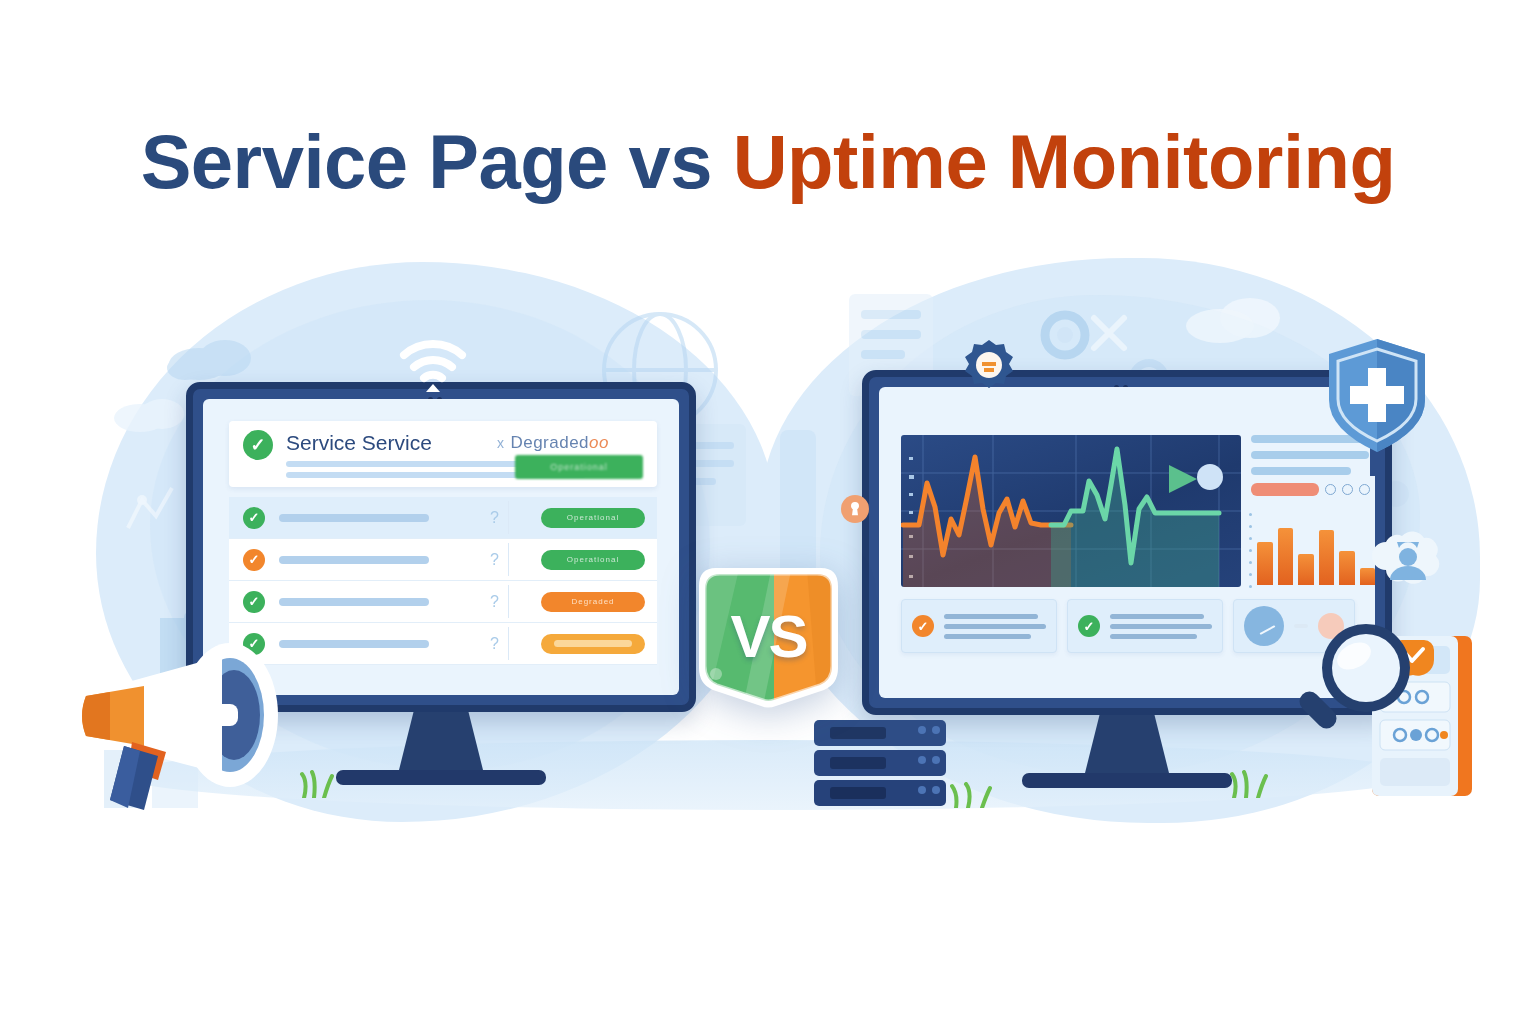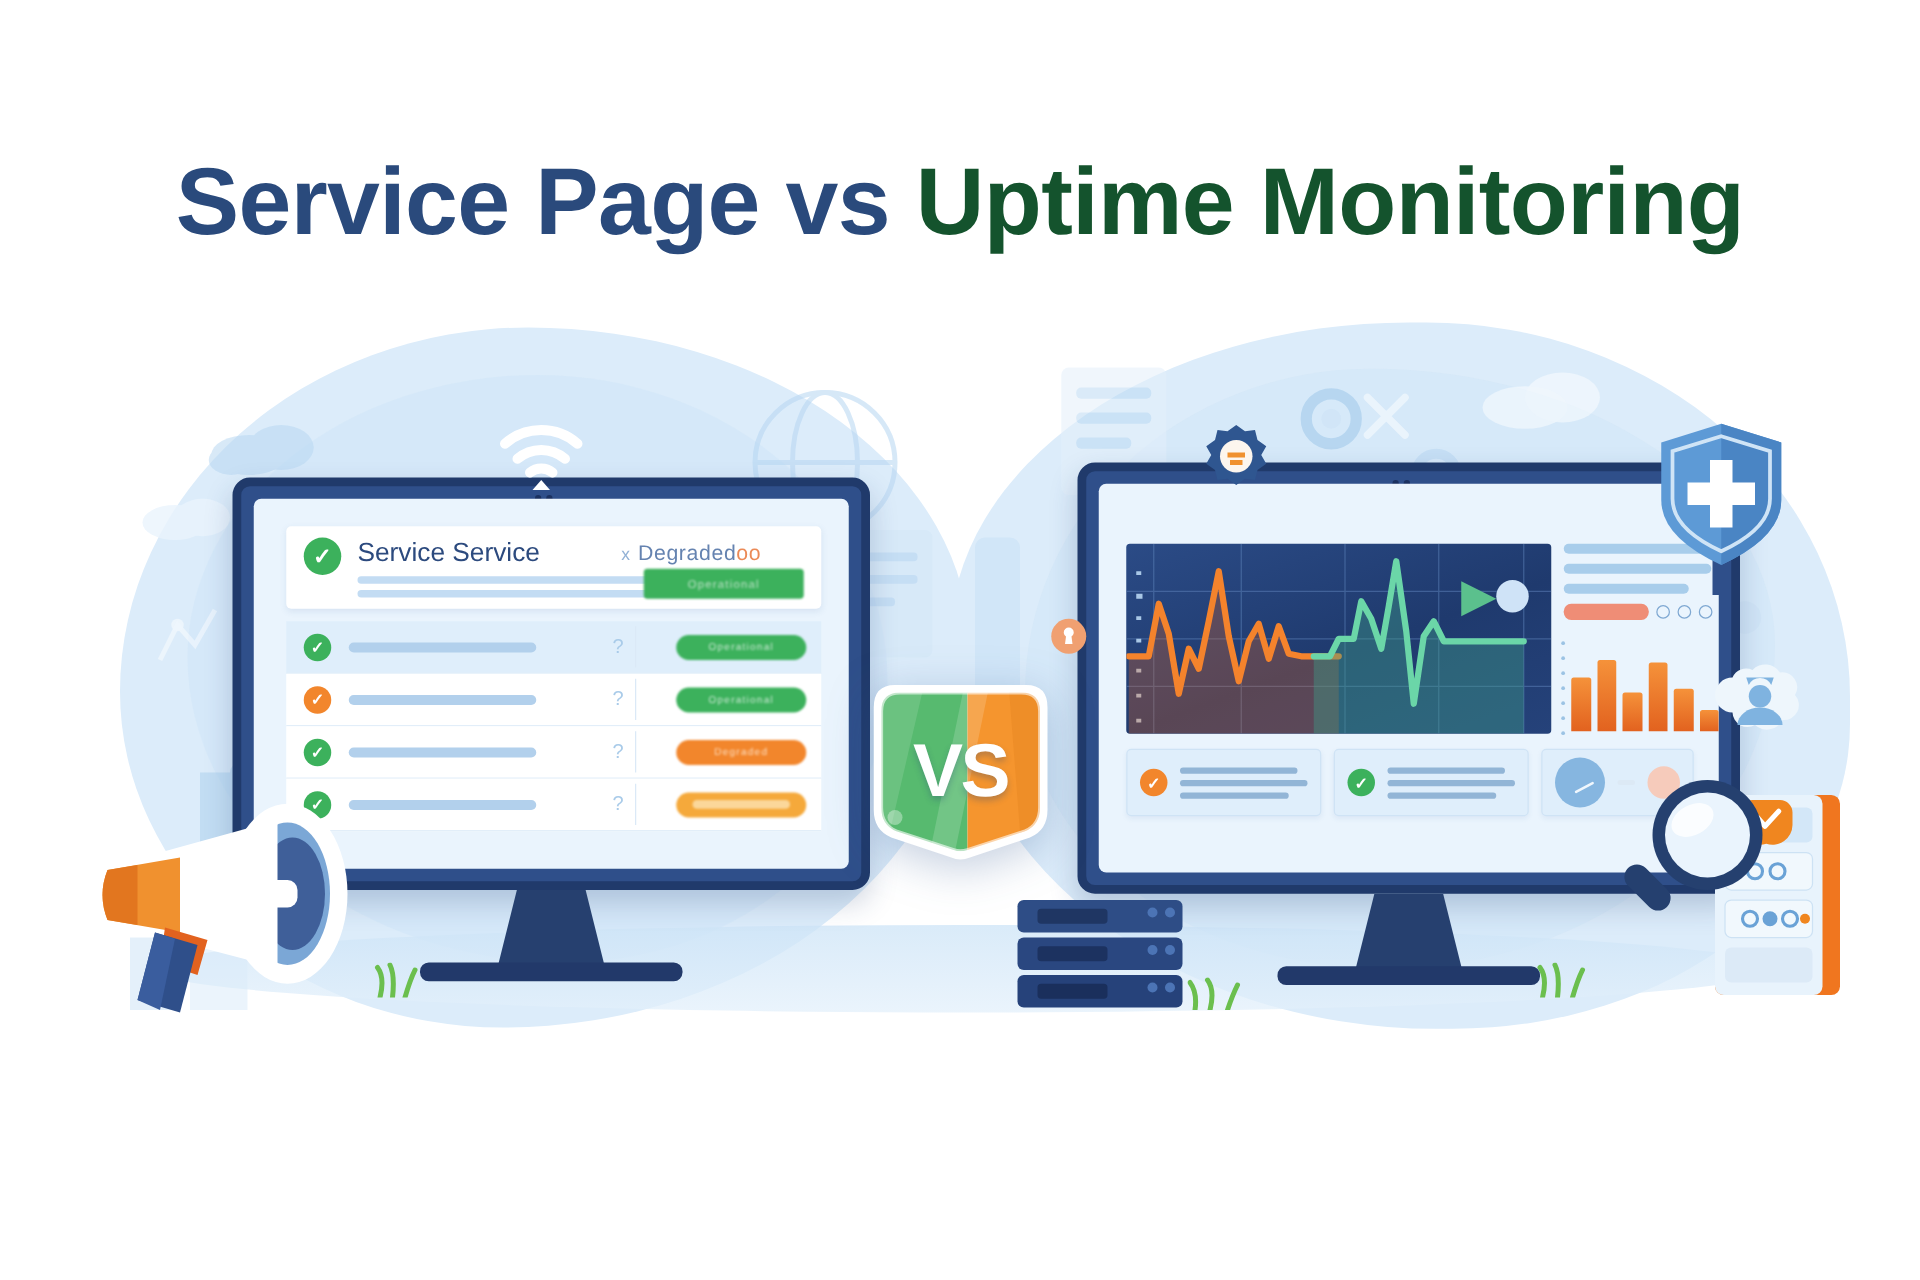--- a/index.html
+++ b/index.html
@@ -14,21 +14,21 @@
 
   
   .title-wrap {
     position:absolute; top:118px; left:0; width:100%;
     text-align:center;
     font-size:76px; font-weight:700;
     letter-spacing:-0.5px;
     white-space:nowrap;
   }
   .t-blue { color:#2a4a7c; }
-  .t-orange { color:#14532d; }
+  .t-orange { color:#c2410c; }
 
   
   .blob {
     position:absolute; background:#dbebf9; border-radius:50%;
   }
   .blob-left {
     left:96px; top:262px; width:680px; height:560px;
     border-radius:48% 52% 55% 45% / 52% 46% 54% 48%;
     background:#dcecfa;
   }
@@ -107,21 +107,21 @@
     font-size:21px; color:#2c4a7e; margin-left:13px; margin-top:1px; font-weight:400;
   }
   .sp-sub { position:absolute; left:57px; top:40px; display:flex; flex-direction:column; gap:5px; }
   .bar { background:#c3dcf3; border-radius:3px; height:6px; }
   .sp-brand {
     position:absolute; right:48px; top:12px;
     font-size:17px; color:#4b6ea3; letter-spacing:.5px;
     filter:blur(.6px); opacity:.85;
   }
   .sp-brand .x { color:#7fa4cf; font-size:14px; margin-right:6px;}
-  .sp-brand .o { color:#e8763a; }
+  .sp-brand .o { color:#e8763a;font-style:italic; }
   .badge-hdr {
     position:absolute; right:14px; top:34px;
     width:128px; height:24px; background:#3cb15c; border-radius:3px;
     color:#bfe3c9; font-size:9px; letter-spacing:1px;
     display:flex; align-items:center; justify-content:center;
     filter:blur(.8px);
   }
   .sp-rows { position:absolute; left:26px; right:22px; top:98px; }
   .sp-row {
     height:42px; display:flex; align-items:center;
@@ -193,21 +193,21 @@
     content:""; position:absolute; left:50%; top:50%;
     width:17px; height:2px; background:#f0f7fd;
     transform:translate(-6px,-50%) rotate(-28deg); transform-origin:right center;
     border-radius:2px;
   }
   .gauge-link { width:14px; height:4px; background:#dce9f5; border-radius:2px; }
   .phone-ic { width:26px; height:26px; border-radius:50%; background:#f6cbbb; position:relative; }
 
   
   .vs {
-    position:absolute; left:686px; top:536px;
+    position:absolute; left:686px; top:556px;
     width:165px; height:155px;
     filter:drop-shadow(0 8px 18px rgba(40,80,140,.28));
     z-index:40;
   }
   .vs-text {
     position:absolute; inset:0; display:flex; align-items:center; justify-content:center;
     color:#ffffff; font-size:60px; font-weight:700; letter-spacing:-2px;
     text-shadow:0 3px 5px rgba(40,70,120,.3);
     padding-top:6px;
   }

